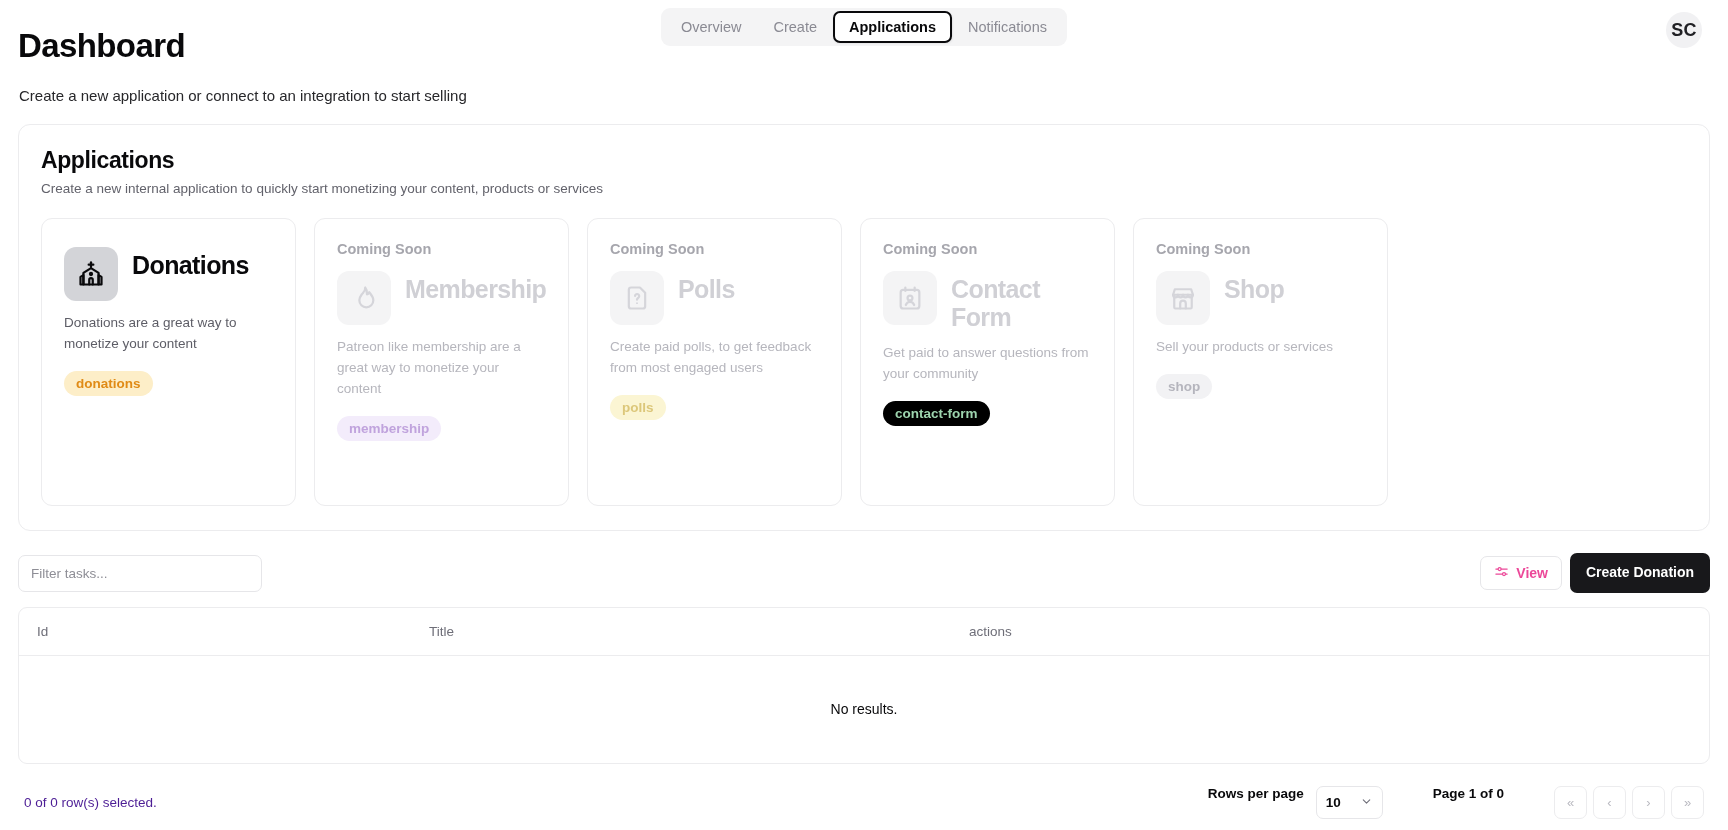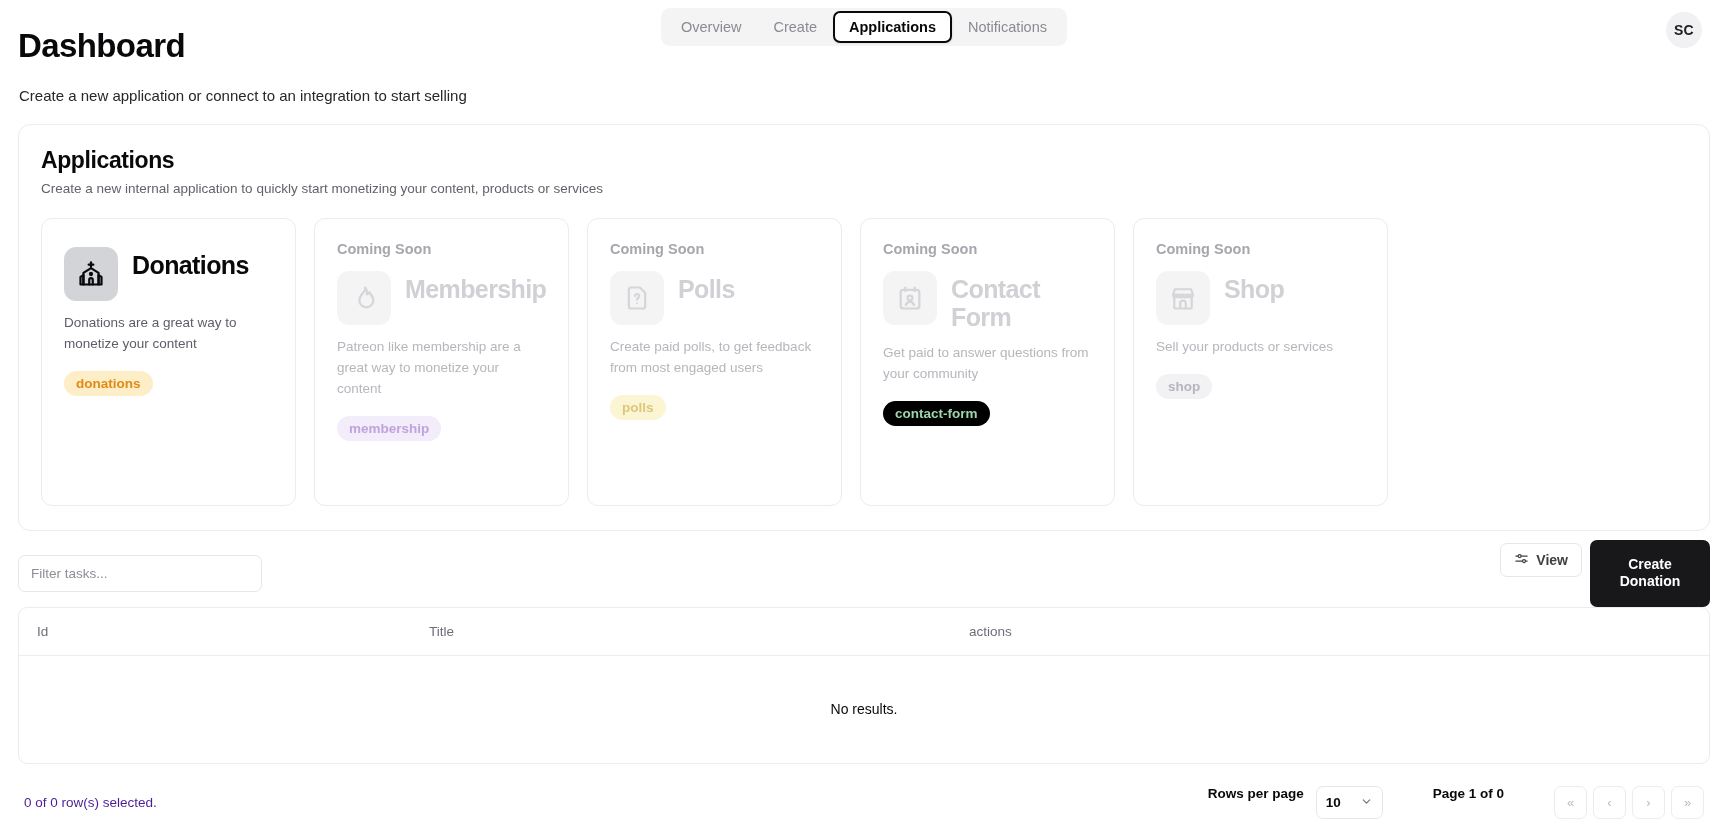--- a/index.html
+++ b/index.html
@@ -66,21 +66,21 @@
     padding: 4px 14px;
   }
   .avatar {
     position: absolute;
     right: 8px;
     top: 12px;
     width: 36px; height: 36px;
     border-radius: 50%;
     background: #f1f1f3;
     display: flex; align-items: center; justify-content: center;
-    font-size: 14px;
+    font-size: 18px;
     font-weight: 600;
     color: #202024;
     letter-spacing: .2px;
   }
 
   .subtitle {
     font-size: 15px;
     color: #27272a;
     margin-top: 25px;
     margin-bottom: 20px;
@@ -199,38 +199,38 @@
     display: inline-flex;
     align-items: center;
     gap: 7px;
     height: 34px;
     padding: 0 13px;
     border: 1px solid #e6e6e9;
     border-radius: 7px;
     background: #fff;
     font-size: 14px;
     font-weight: 600;
-    color: #404040;
+    color: #ec4899;
     cursor: pointer;
     font-family: inherit;
     margin-top: 3px;
   }
   .btn-create {
-    width: 120px;
+    width: 140px;
     min-height: 40px;
     border-radius: 7px;
     background: #18181b;
     color: #fff;
     font-size: 14px;
     font-weight: 700;
     border: none;
     cursor: pointer;
     font-family: inherit;
     line-height: 1.25;
-    padding: 16px 10px;
+    padding: 4px 10px;
     text-align: center;
   }
 
   
   .table-wrap {
     margin-top: 14px;
     border: 1px solid #ececee;
     border-radius: 9px;
     overflow: hidden;
     background: #fff;

